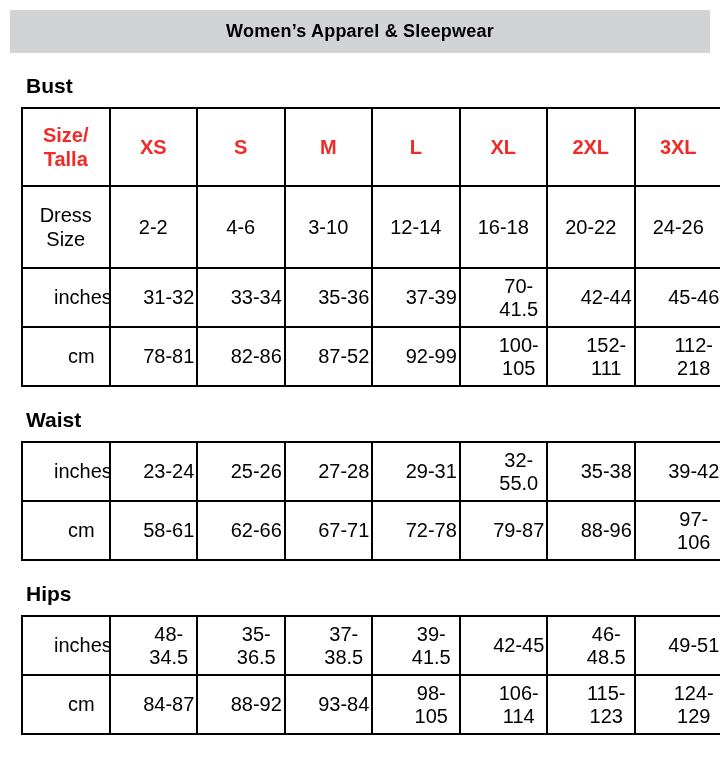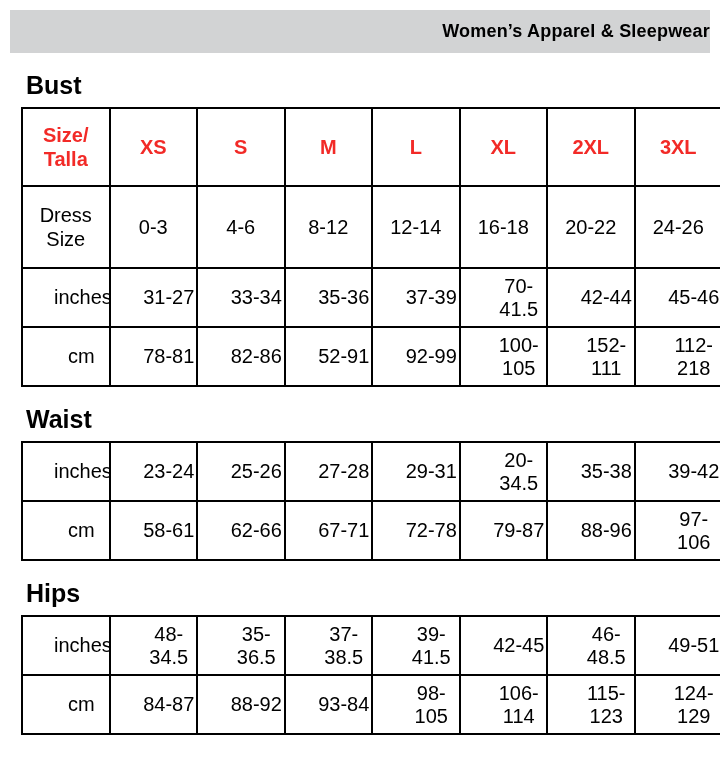--- a/index.html
+++ b/index.html
@@ -10,29 +10,29 @@
     font-family: "Liberation Sans", "DejaVu Sans", sans-serif;
     color: #000000;
     overflow: hidden;
   }
   .header-bar {
     margin: 10px 10px 0 10px;
     height: 43px;
     background: #d2d3d4;
     display: flex;
     align-items: center;
-    justify-content: flex-end;
+    justify-content: center;
   }
   .header-bar .title {
     font-size: 18px;
     font-weight: 600;
     letter-spacing: 0.2px;
   }
   .section-heading {
-    font-size: 25px;
+    font-size: 21px;
     font-weight: bold;
     margin: 20px 0 9px 26px;
     line-height: 25px;
   }
   table.size-table {
     border-collapse: collapse;
     table-layout: fixed;
     width: 702px;
     margin-left: 21px;
   }
@@ -74,61 +74,61 @@
       <td class="red">S</td>
       <td class="red">M</td>
       <td class="red">L</td>
       <td class="red">XL</td>
       <td class="red">2XL</td>
       <td class="red">3XL</td>
     </tr>
     <tr class="row-dress">
       <td class="two-line">Dress
 Size</td>
-      <td class="shaded">0-3</td>
+      <td class="shaded">2-2</td>
       <td>4-6</td>
-      <td class="shaded">8-12</td>
+      <td class="shaded">3-10</td>
       <td>12-14</td>
       <td class="shaded">16-18</td>
       <td>20-22</td>
       <td class="shaded">24-26</td>
     </tr>
     <tr class="row-std">
       <td>inches</td>
-      <td class="shaded">31-27</td>
+      <td class="shaded">31-32</td>
       <td>33-34</td>
       <td class="shaded">35-36</td>
       <td>37-39</td>
       <td class="shaded">70-41.5</td>
       <td>42-44</td>
       <td class="shaded">45-46</td>
     </tr>
     <tr class="row-std">
       <td>cm</td>
       <td class="shaded">78-81</td>
       <td>82-86</td>
-      <td class="shaded">52-91</td>
+      <td class="shaded">87-52</td>
       <td>92-99</td>
       <td class="shaded">100-105</td>
       <td>152-111</td>
       <td class="shaded">112-218</td>
     </tr>
   </tbody>
 </table>
 
 <div class="section-heading">Waist</div>
 <table class="size-table">
   <tbody>
     <tr class="row-std">
       <td>inches</td>
       <td class="shaded">23-24</td>
       <td>25-26</td>
       <td class="shaded">27-28</td>
       <td>29-31</td>
-      <td class="shaded">20-34.5</td>
+      <td class="shaded">32-55.0</td>
       <td>35-38</td>
       <td class="shaded">39-42</td>
     </tr>
     <tr class="row-std">
       <td>cm</td>
       <td class="shaded">58-61</td>
       <td>62-66</td>
       <td class="shaded">67-71</td>
       <td>72-78</td>
       <td class="shaded">79-87</td>

